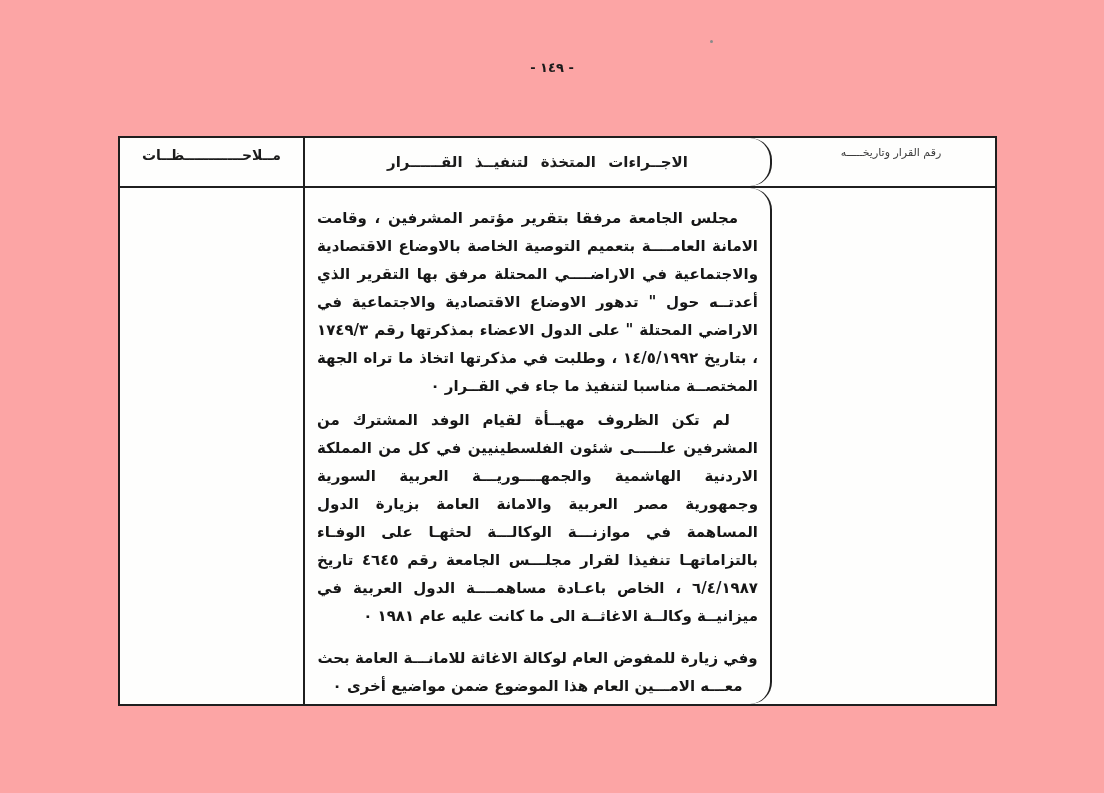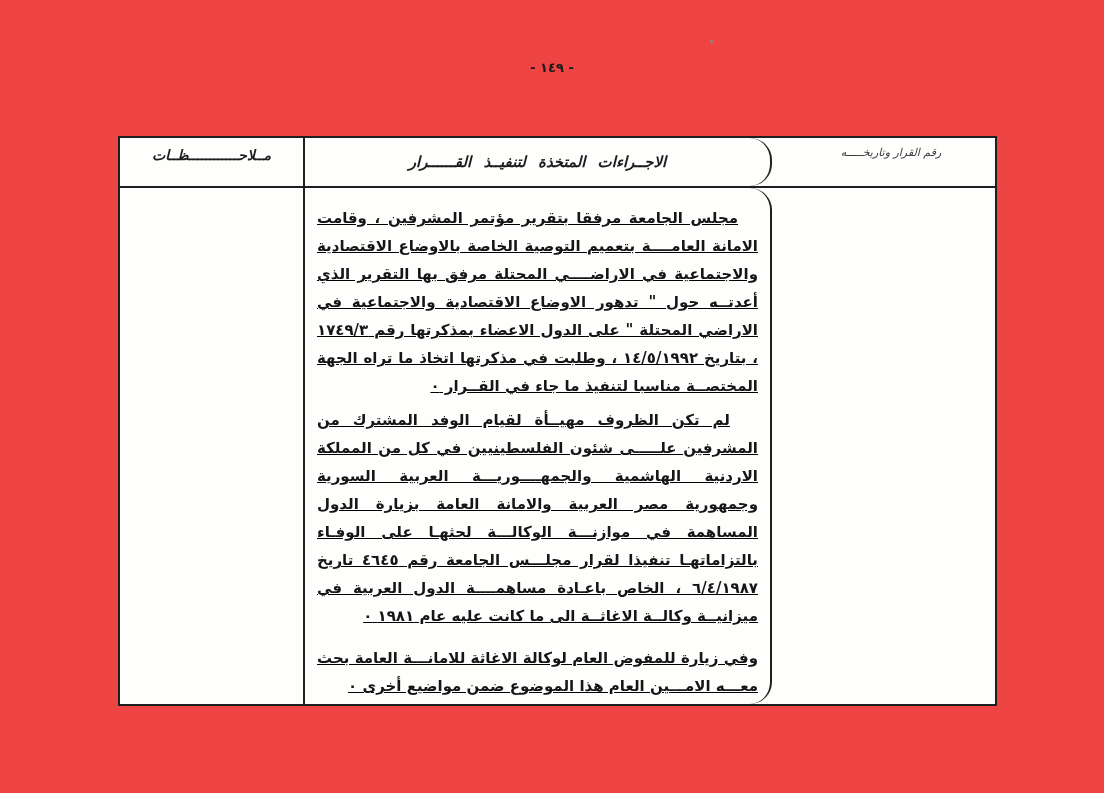--- a/index.html
+++ b/index.html
@@ -2,21 +2,21 @@
 <html lang="ar"><head>
 <meta charset="utf-8">
 <style>
   * { box-sizing: border-box; margin: 0; padding: 0; }
   html, body { background: #e8e8e8; }
   .canvas {
     position: relative;
     width: 1104px;
     height: 793px;
     margin: 0 auto;
-    background: #ef4444;
+    background: #fca5a5;
     font-family: "DejaVu Sans", sans-serif;
     overflow: hidden;
   }
   .page-number {
     position: absolute;
     top: 60px;
     left: 0;
     width: 1104px;
     text-align: center;
     font-size: 13px;
@@ -43,25 +43,25 @@
     display: flex;
     flex-direction: column;
     background: #fefefd;
   }
   .header-row {
     display: flex;
     height: 50px;
     border-bottom: 2px solid #1f1f1f;
     flex-shrink: 0;
   }
-  .body-row { display: flex; flex: 1; min-height: 0; text-decoration: underline; }
+  .body-row { display: flex; flex: 1; min-height: 0; }
   .col-remarks  { width: 185px; border-right: 2px solid #1f1f1f; flex-shrink: 0; }
   .col-actions  { width: 467px; border-right: 2px solid #1f1f1f; flex-shrink: 0; border-radius: 22px; }
   .col-decision { flex: 1; }
-  .hdr-cell { direction: rtl; color: #1c1c1c; font-style: italic; }
+  .hdr-cell { direction: rtl; color: #1c1c1c; }
   .hdr-remarks {
     display: flex; align-items: flex-start; justify-content: center;
     padding-top: 9px; font-size: 14px; font-weight: bold;
   }
   .hdr-actions {
     display: flex; align-items: center; justify-content: center;
     font-size: 15px; font-weight: bold; word-spacing: 7px;
   }
   .hdr-decision {
     padding-top: 6px; text-align: center;
@@ -86,21 +86,21 @@
     font-weight: bold;
     margin: 12px 0 12px 0;
     text-indent: 8px;
   }
   .section-heading .hl {
     text-decoration: underline;
     text-underline-offset: 5px;
     text-decoration-thickness: 1px;
   }
   .para-second { text-indent: 28px; }
-  .para-last { margin-top: 14px; }
+  .para-last { text-align: center; margin-top: 14px; }
 </style>
 </head>
 <body>
 
 <div class="canvas">
 
   <div class="page-number">- ١٤٩ -</div>
 
   <div class="stray-dot"></div>
 

